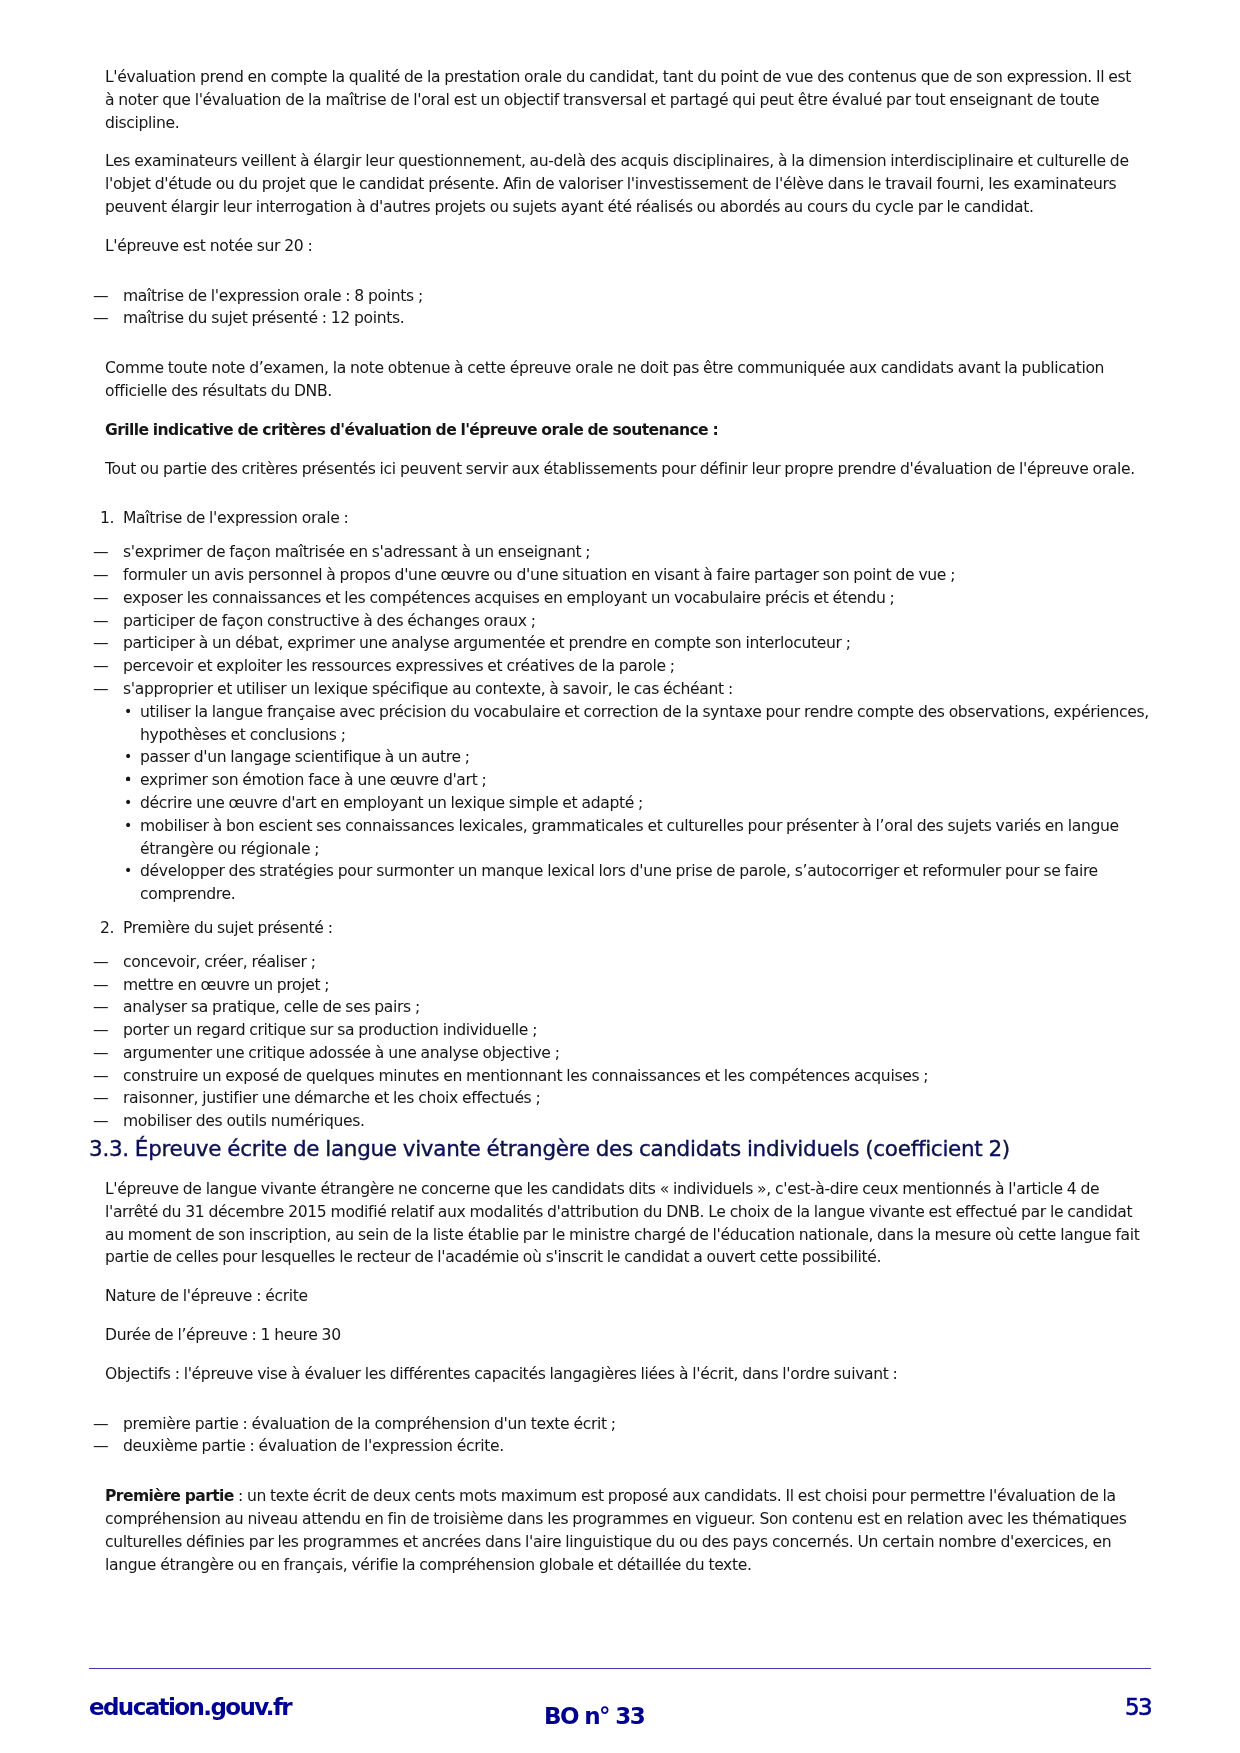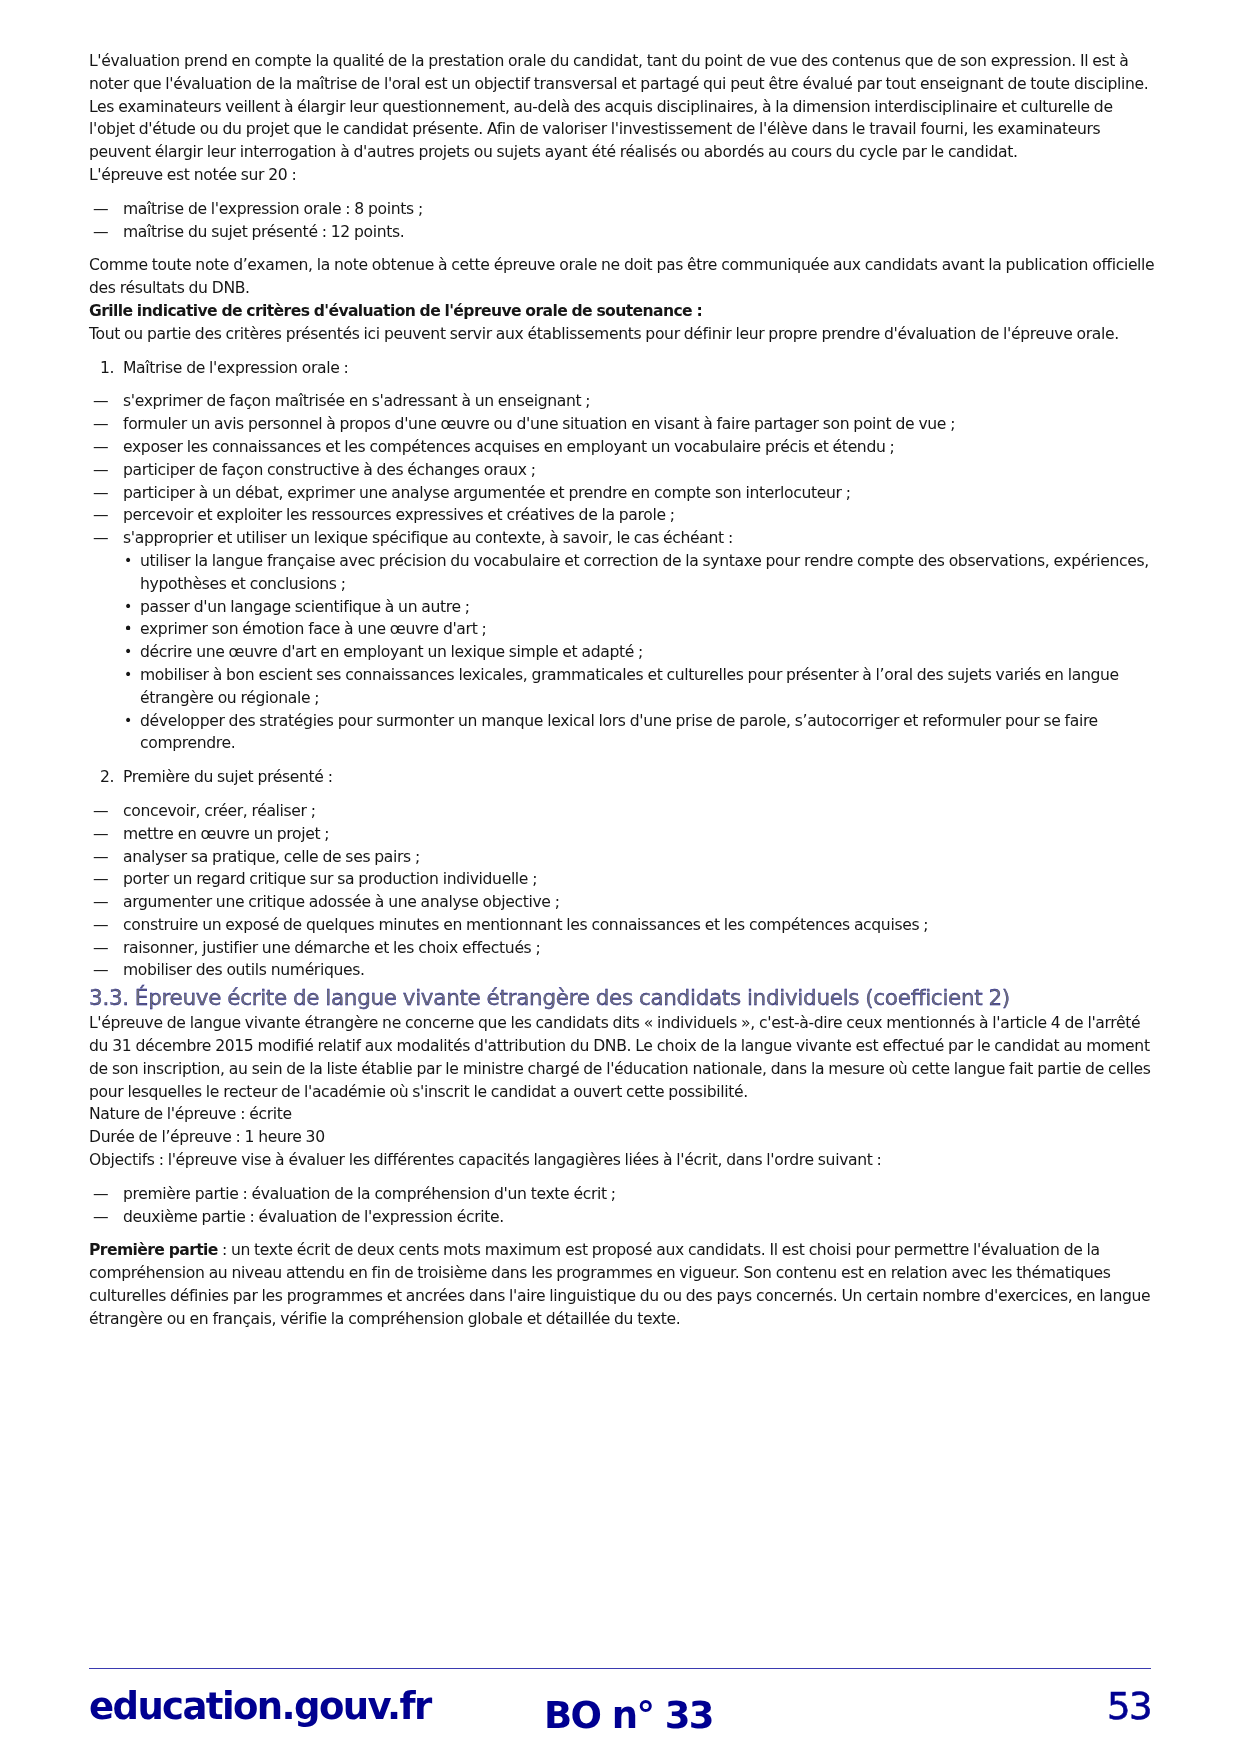--- a/index.html
+++ b/index.html
@@ -20,21 +20,21 @@
       left: 89px;
       top: 50px;
       width: 1070px;
     }
     .text {
       font-size: 15.6px;
       line-height: 22.8px;
       letter-spacing: -0.35px;
       word-spacing: -0.5px;
     }
-    p { margin: 0; }
+    p { margin: 16px; }
     .gap { height: 11px; }
     ul.dash, ul.dot, ol.num {
       list-style: none;
       margin: 0;
       padding: 0;
     }
     ul.dash > li {
       position: relative;
       padding-left: 34px;
     }
@@ -62,41 +62,41 @@
       position: absolute;
       left: 11px;
       top: 0;
     }
     .bold { font-weight: bold; letter-spacing: -0.6px; }
     h2.section-heading {
       margin: 3px 0 1px 0;
       font-size: 21.5px;
       line-height: 26px;
       font-weight: normal;
-      color: #737373;
+      color: #0f172a;
       letter-spacing: -0.3px;
       -webkit-text-stroke: 0.35px #000091;
     }
     .footer-rule {
       position: absolute;
       left: 89px;
       top: 1668px;
       width: 1062px;
       height: 1px;
       background: #3a3ab0;
     }
     .footer {
       position: absolute;
       top: 1684px;
       left: 89px;
       width: 1062px;
       height: 50px;
       color: #000091;
       font-family: "DejaVu Sans", "Liberation Sans", sans-serif;
-      font-size: 37px;
+      font-size: 23px;
       line-height: 46px;
       font-weight: bold;
       letter-spacing: -1.6px;
     }
     .footer .site { position: absolute; left: 0; top: 0; }
     .footer .bo { position: absolute; left: 455px; top: 9px; }
     .footer .page-num { position: absolute; right: 0; top: 0; font-weight: normal; -webkit-text-stroke: 0.6px #000091; }
   </style>
 </head>
 <body>

